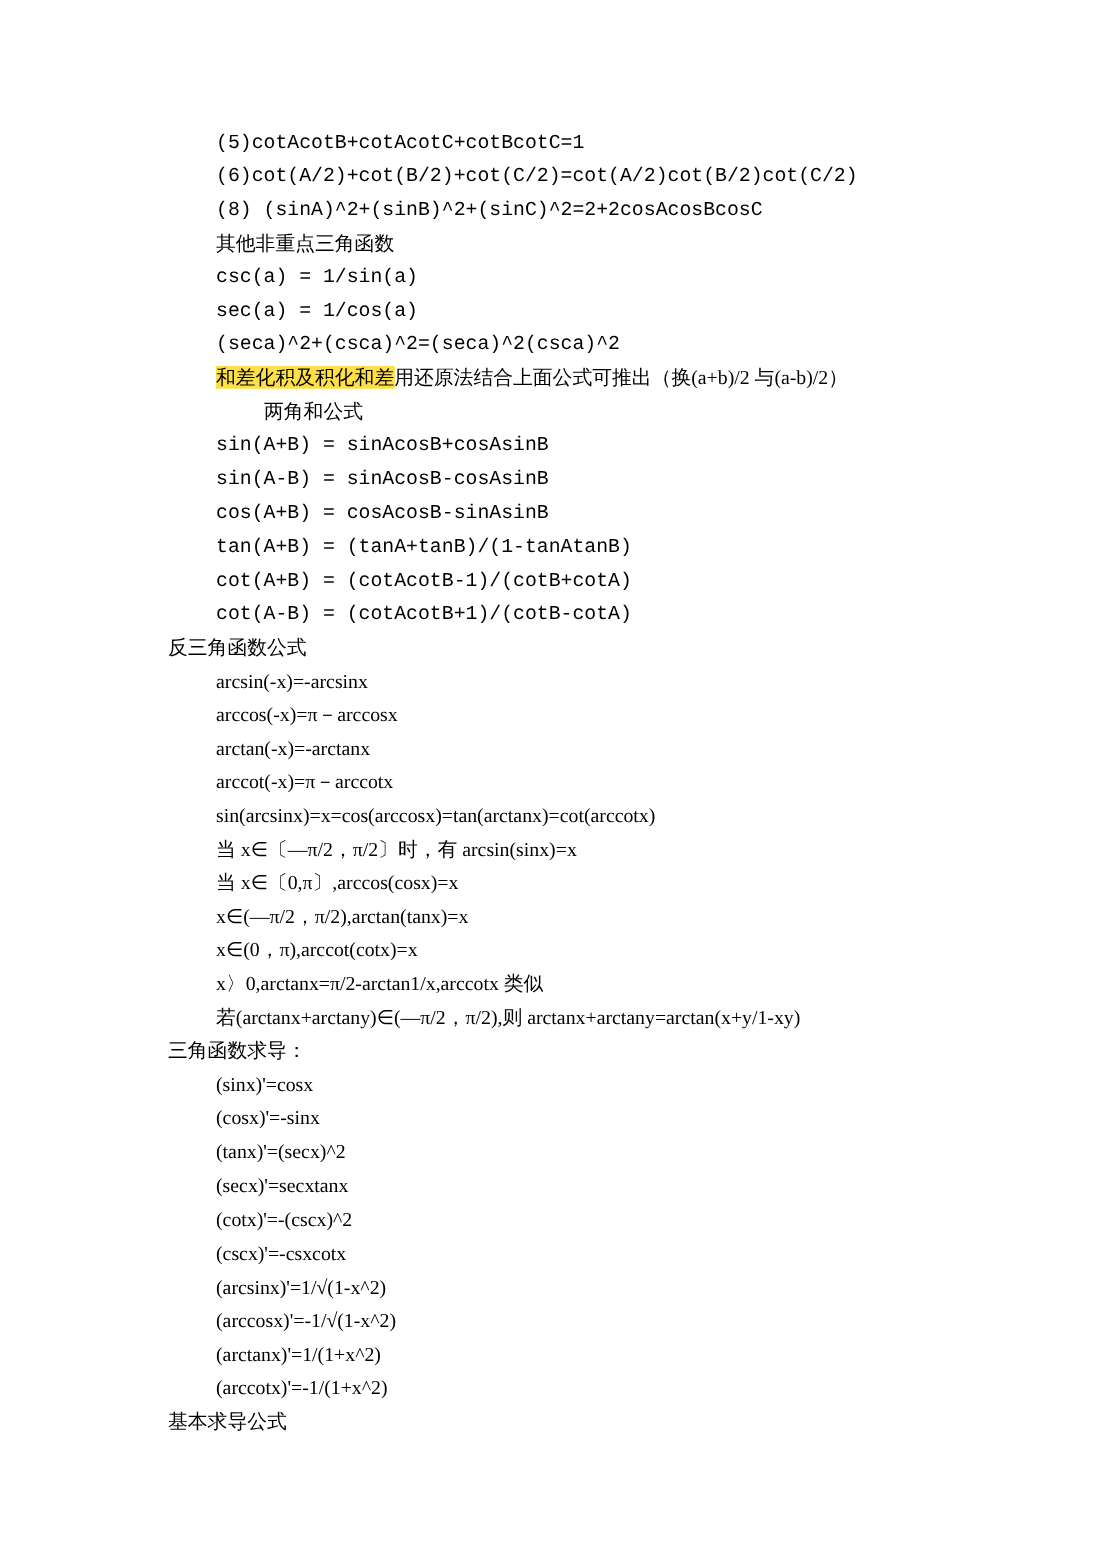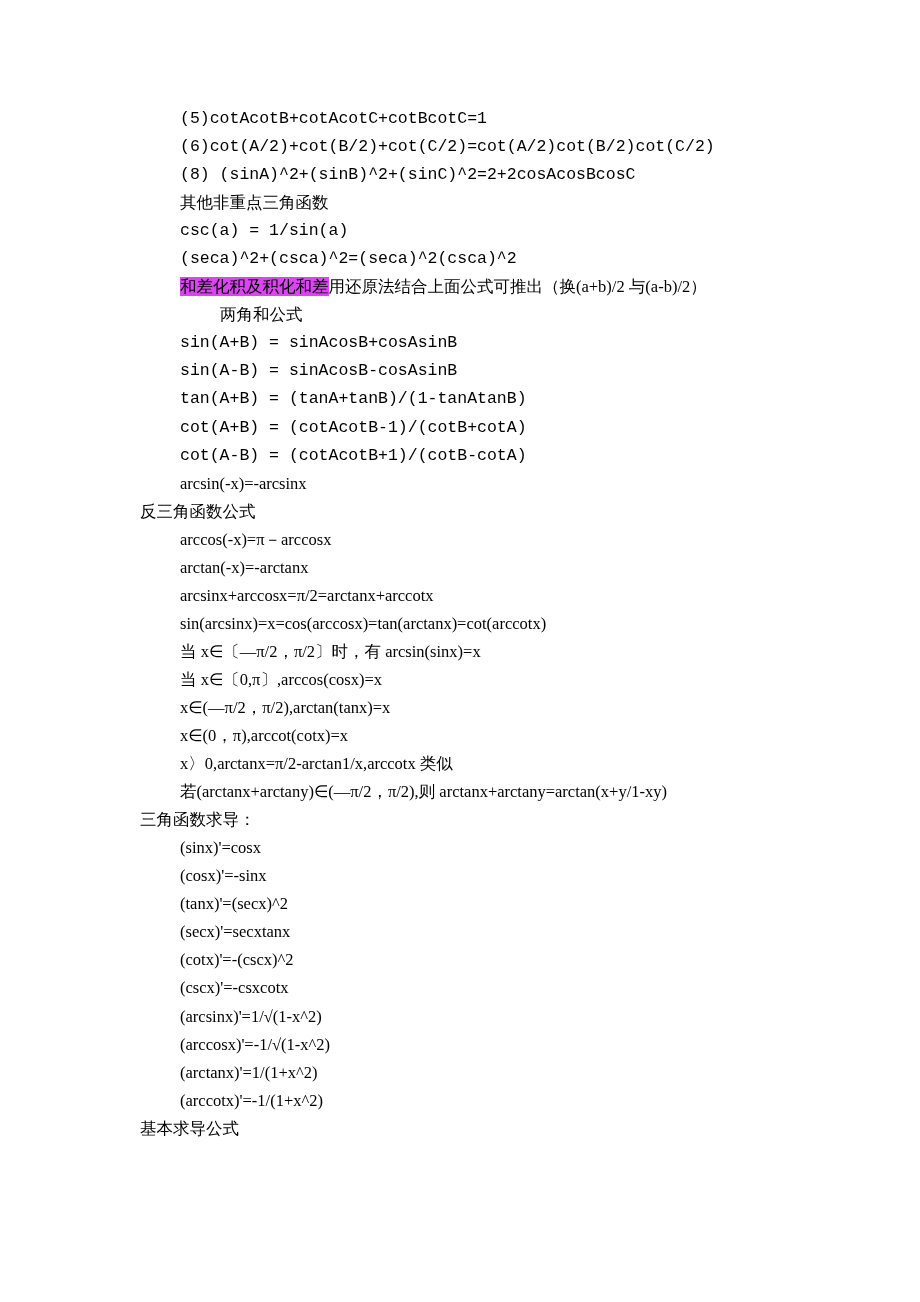--- a/index.html
+++ b/index.html
@@ -15,53 +15,55 @@
       font-size: 16.5px;
       line-height: 1.7;
     }
     .mono {
       font-family: "Courier New", "SimSun", monospace;
       letter-spacing: 0;
     }
     .indent1 { padding-left: 40px; }
     .indent2 { padding-left: 80px; }
     .line { white-space: pre-wrap; }
-    .hl { background: #d946ef; }
+    .hl { background: #fde047; }
     .zh { font-family: "SimSun", "宋体", serif; }
     .roman { font-family: "Times New Roman", serif; }
     .heading { padding-left: 0; }
   </style>
 </head>
 <body>
 
 <div class="page">
 
   <div class="line mono indent1">(5)cotAcotB+cotAcotC+cotBcotC=1</div>
   <div class="line mono indent1">(6)cot(A/2)+cot(B/2)+cot(C/2)=cot(A/2)cot(B/2)cot(C/2)</div>
   <div class="line mono indent1">(8) (sinA)^2+(sinB)^2+(sinC)^2=2+2cosAcosBcosC</div>
   <div class="line mono indent1 zh">其他非重点三角函数</div>
   <div class="line mono indent1">csc(a) = 1/sin(a)</div>
+  <div class="line mono indent1">sec(a) = 1/cos(a)</div>
   <div class="line mono indent1">(seca)^2+(csca)^2=(seca)^2(csca)^2</div>
 
   <div class="line indent1 zh mono"><span class="hl">和差化积及积化和差</span><span>用还原法结合上面公式可推出（换(a+b)/2 与(a-b)/2）</span></div>
 
   <div class="line mono indent2 zh">两角和公式</div>
 
   <div class="line mono indent1">sin(A+B) = sinAcosB+cosAsinB</div>
   <div class="line mono indent1">sin(A-B) = sinAcosB-cosAsinB</div>
+  <div class="line mono indent1">cos(A+B) = cosAcosB-sinAsinB</div>
   <div class="line mono indent1">tan(A+B) = (tanA+tanB)/(1-tanAtanB)</div>
   <div class="line mono indent1">cot(A+B) = (cotAcotB-1)/(cotB+cotA)</div>
   <div class="line mono indent1">cot(A-B) = (cotAcotB+1)/(cotB-cotA)</div>
 
+  <div class="line zh heading">反三角函数公式</div>
+
   <div class="line roman indent1">arcsin(-x)=-arcsinx</div>
-
-  <div class="line zh heading">反三角函数公式</div>
   <div class="line roman indent1">arccos(-x)=π－arccosx</div>
   <div class="line roman indent1">arctan(-x)=-arctanx</div>
-  <div class="line roman indent1">arcsinx+arccosx=π/2=arctanx+arccotx</div>
+  <div class="line roman indent1">arccot(-x)=π－arccotx</div>
   <div class="line roman indent1">sin(arcsinx)=x=cos(arccosx)=tan(arctanx)=cot(arccotx)</div>
   <div class="line zh indent1">当 x∈〔—π/2，π/2〕时，有 arcsin(sinx)=x</div>
   <div class="line zh indent1">当 x∈〔0,π〕,arccos(cosx)=x</div>
   <div class="line roman indent1">x∈(—π/2，π/2),arctan(tanx)=x</div>
   <div class="line roman indent1">x∈(0，π),arccot(cotx)=x</div>
   <div class="line zh indent1">x〉0,arctanx=π/2-arctan1/x,arccotx 类似</div>
   <div class="line zh indent1">若(arctanx+arctany)∈(—π/2，π/2),则 arctanx+arctany=arctan(x+y/1-xy)</div>
 
   <div class="line zh heading">三角函数求导：</div>
 

